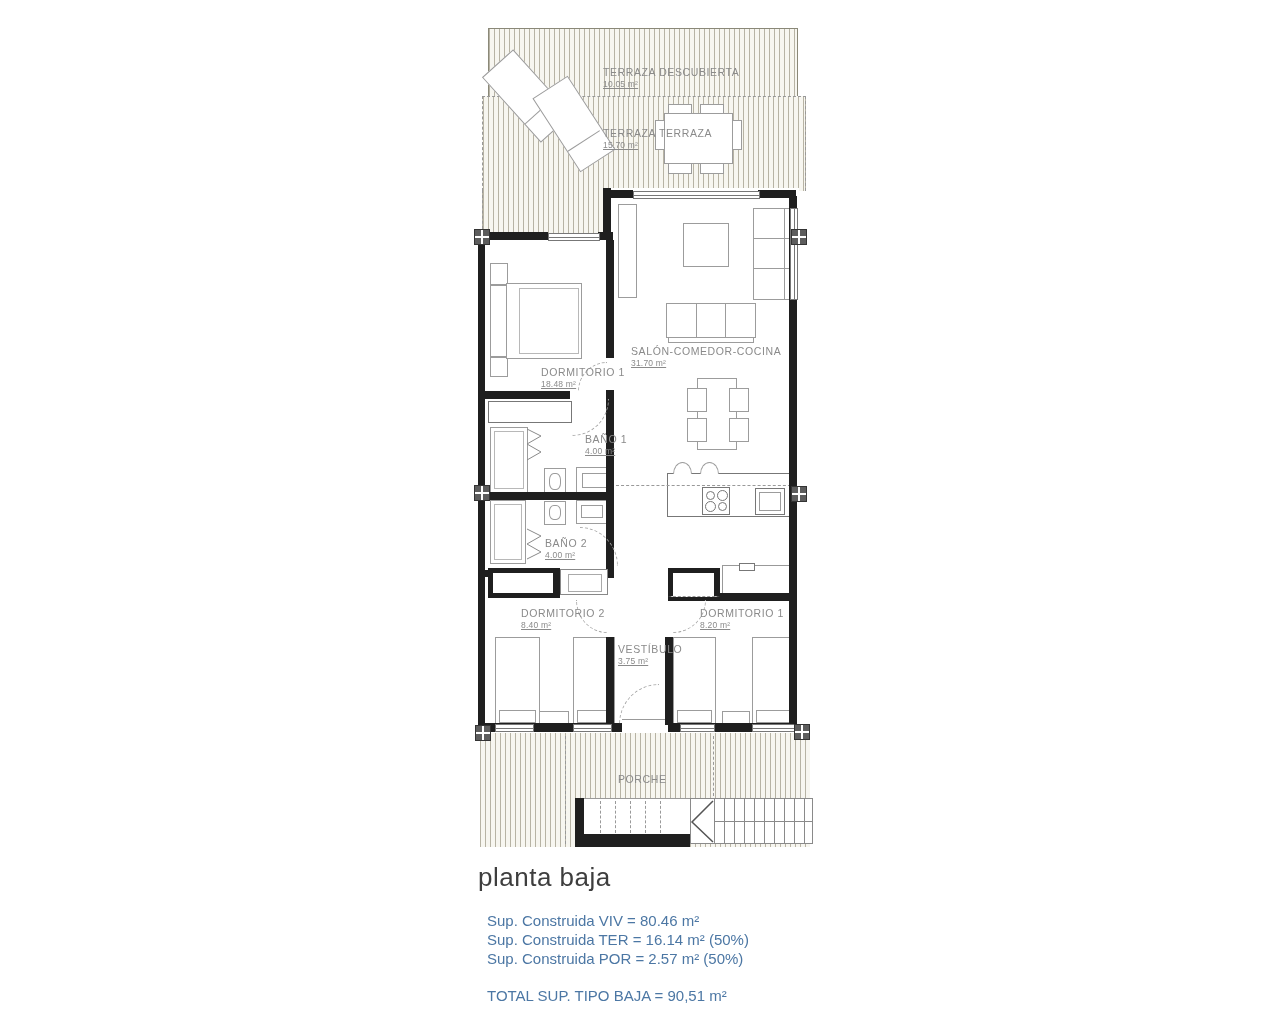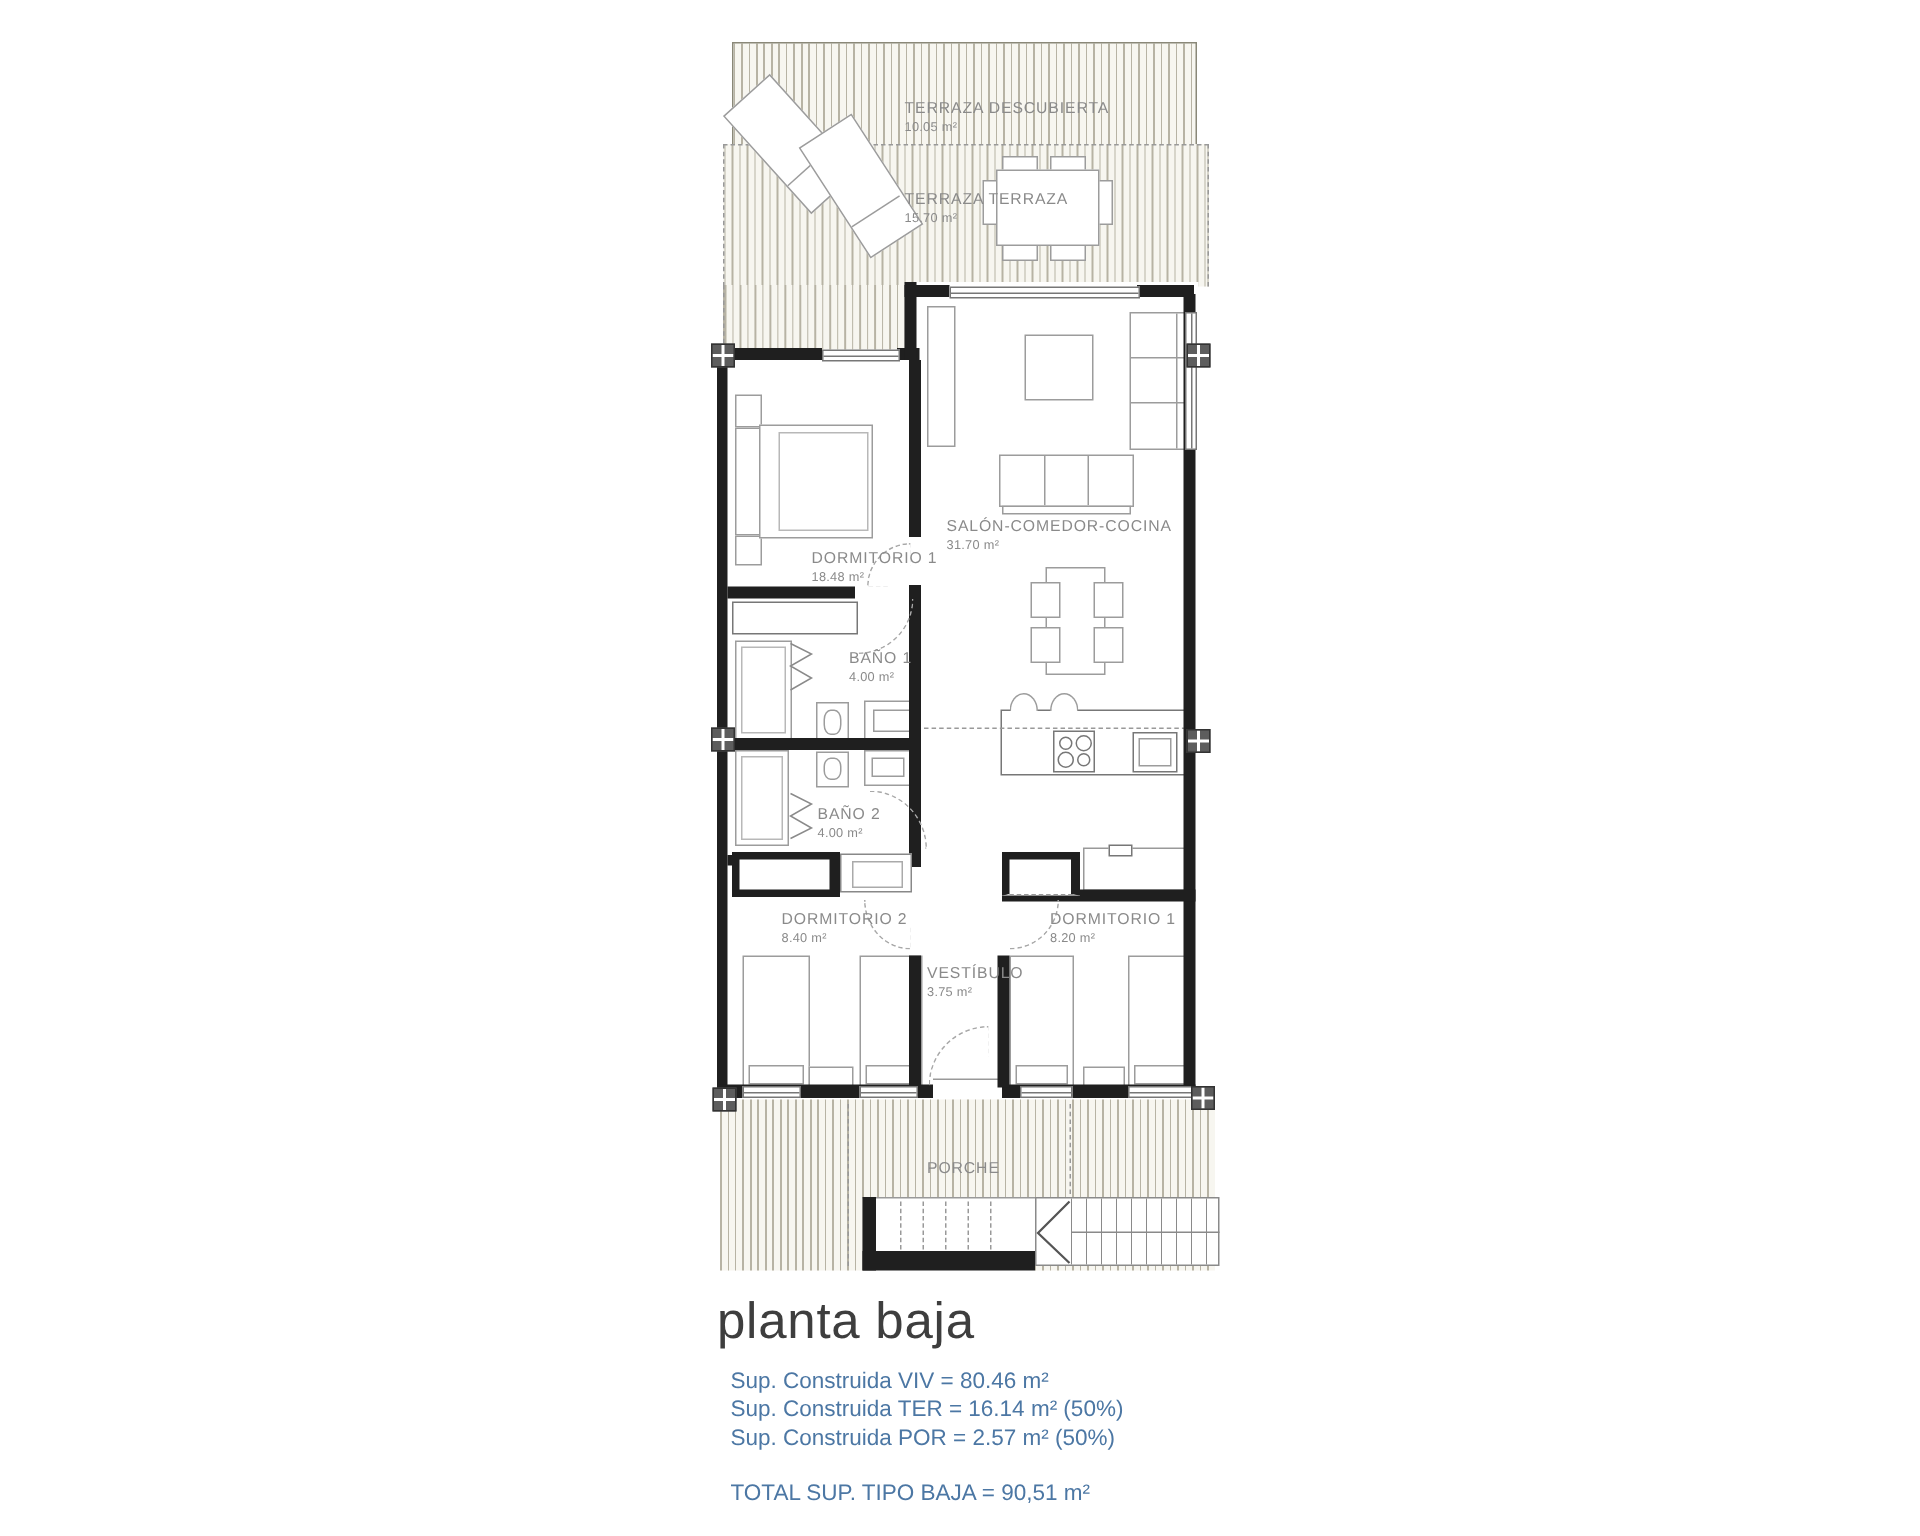--- a/index.html
+++ b/index.html
@@ -16,22 +16,22 @@
   .col{position:absolute;width:14px;height:14px;background:
      linear-gradient(#fff,#fff) center/100% 2px no-repeat,
      linear-gradient(#fff,#fff) center/2px 100% no-repeat,#5d5d5d;
      border:1px solid #333;z-index:9;}
   .f{position:absolute;background:#fff;border:1px solid #9c9c9c;z-index:3;}
   .fo{position:absolute;border:1px solid #9c9c9c;z-index:4;}
   .arc{position:absolute;border:0 dashed #a8a8a8;z-index:8;}
   .dash{position:absolute;z-index:5;}
   .lbl{position:absolute;color:#8a8a8a;z-index:10;line-height:1.25;white-space:nowrap;}
   .lbl .nm{font-size:10.5px;letter-spacing:0.6px;}
-  .lbl .ar{font-size:8.5px;letter-spacing:0.2px;}
-  .footer-title{position:absolute;font-size:34px;color:#3e3e3e;letter-spacing:0.5px;z-index:10;}
+  .lbl .ar{font-size:8.5px;letter-spacing:0.2px;text-decoration:underline;}
+  .footer-title{position:absolute;font-size:26px;color:#3e3e3e;letter-spacing:0.5px;z-index:10;}
   .footer-line{position:absolute;font-size:15px;color:#4c77a4;z-index:10;}
   svg.overlay{position:absolute;left:0;top:0;z-index:8;pointer-events:none;}
 </style>
 </head>
 <body>
 
 <div class="stage">
 
   <div class="hatch" style="left:488px;top:28px;width:308px;height:68px;border:1px solid #8a8878;border-bottom:none;"></div>
   <div class="hatch" style="left:482px;top:96px;width:322px;height:94px;border:1px dashed #999;border-bottom:none;"></div>
@@ -212,21 +212,21 @@
     <div class="ar">15.70 m²</div>
   </div>
   <div class="lbl" style="left:631px;top:345px;">
     <div class="nm">SALÓN-COMEDOR-COCINA</div>
     <div class="ar">31.70 m²</div>
   </div>
   <div class="lbl" style="left:541px;top:366px;">
     <div class="nm">DORMITORIO 1</div>
     <div class="ar">18.48 m²</div>
   </div>
-  <div class="lbl" style="left:566px;top:433px;">
+  <div class="lbl" style="left:585px;top:433px;">
     <div class="nm">BAÑO 1</div>
     <div class="ar">4.00 m²</div>
   </div>
   <div class="lbl" style="left:545px;top:537px;">
     <div class="nm">BAÑO 2</div>
     <div class="ar">4.00 m²</div>
   </div>
   <div class="lbl" style="left:521px;top:607px;">
     <div class="nm">DORMITORIO 2</div>
     <div class="ar">8.40 m²</div>

